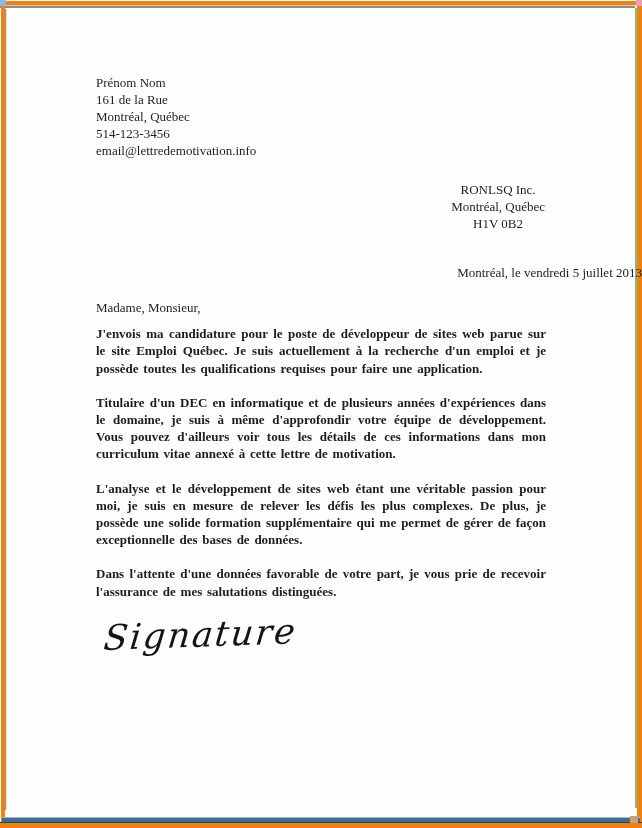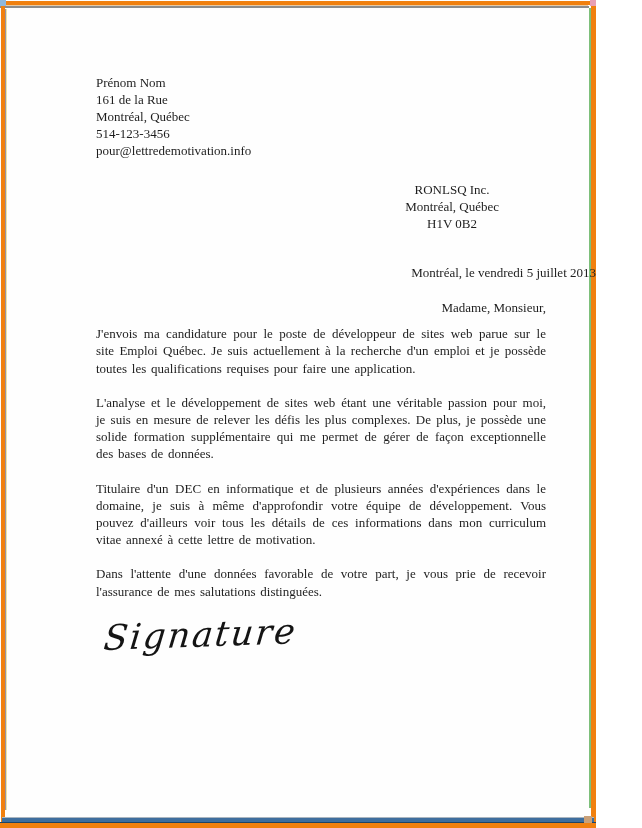--- a/index.html
+++ b/index.html
@@ -1,20 +1,20 @@
 <!DOCTYPE html>
 <html lang="fr"><head>
 <meta charset="utf-8">
 <title>Lettre de motivation</title>
 <style>
   * { box-sizing: border-box; }
   html, body { margin: 0; padding: 0; background: #ffffff; }
   .canvas {
     position: relative;
-    width: 596px;
+    width: 642px;
     height: 828px;
     background: #fefefe;
     overflow: hidden;
     font-family: "Liberation Serif", "DejaVu Serif", serif;
     color: #1d1d1d;
   }
 
   
   .edge { position: absolute; }
   .edge-top    { top: 1px; left: 0; right: 0; height: 4px; }
@@ -44,25 +44,26 @@
     font-size: 13px; line-height: 17px; text-align: center; white-space: nowrap;
   }
   .dateline {
     position: absolute; left: 0; right: 0; top: 265px;
     font-size: 13px; text-align: right;
   }
   .bodytext {
     position: absolute; left: 96px; top: 299px; width: 450px;
     font-size: 13px; line-height: 17.2px;
   }
-  .salutation { margin: 0 0 9px 0; text-align: right; }
+  .salutation { margin: 0 0 9px 0; }
   .bodytext p {
     margin: 0 0 17px 0;
     text-align: justify;
     word-spacing: 1.5px;
+    font-weight: bold;
   }
   .signature {
     position: absolute; left: 102px; top: 618px;
     font-family: "DejaVu Serif", serif;
     font-style: italic;
     font-size: 35px;
     letter-spacing: 2px;
     color: #141414;
     transform: rotate(-2deg) skewX(-8deg);
     transform-origin: left bottom;
@@ -87,34 +88,34 @@
   <div class="line-bottom-gray" style="background: rgb(171, 182, 192);"></div>
   <div class="corner corner-tl" style="background: rgb(143, 184, 220);"></div>
   <div class="corner corner-tr" style="background: rgb(232, 160, 180);"></div>
   <div class="corner corner-br" style="background: rgb(201, 160, 120);"></div>
 
   <div class="sender">
     <div>Prénom Nom</div>
     <div>161 de la Rue</div>
     <div>Montréal, Québec</div>
     <div>514-123-3456</div>
-    <div>pour@lettredemotivation.info</div>
+    <div>email@lettredemotivation.info</div>
   </div>
 
   <div class="recipient">
     <div>RONLSQ Inc.</div>
     <div>Montréal, Québec</div>
     <div>H1V 0B2</div>
   </div>
 
   <div class="dateline">Montréal, le vendredi 5 juillet 2013</div>
 
   <div class="bodytext">
     <div class="salutation">Madame, Monsieur,</div>
     <p>J'envois ma candidature pour le poste de développeur de sites web parue sur le site Emploi Québec. Je suis actuellement à la recherche d'un emploi et je possède toutes les qualifications requises  pour faire une application.</p>
+    <p>Titulaire d'un DEC en informatique et de plusieurs années d'expériences dans le domaine, je suis à même d'approfondir votre équipe de développement.  Vous pouvez d'ailleurs voir tous les détails de ces informations dans mon curriculum vitae annexé à cette lettre de motivation.</p>
     <p>L'analyse et le développement de sites web étant une véritable passion pour moi, je suis en mesure de relever les défis les plus complexes. De plus, je possède une solide formation supplémentaire qui me permet de gérer de façon exceptionnelle des bases de données.</p>
-    <p>Titulaire d'un DEC en informatique et de plusieurs années d'expériences dans le domaine, je suis à même d'approfondir votre équipe de développement.  Vous pouvez d'ailleurs voir tous les détails de ces informations dans mon curriculum vitae annexé à cette lettre de motivation.</p>
     <p>Dans l'attente d'une données favorable de votre part, je vous prie de recevoir l'assurance de mes salutations distinguées.</p>
   </div>
 
   <div class="signature">Signature</div>
 
 </div>
 
 </body></html>

